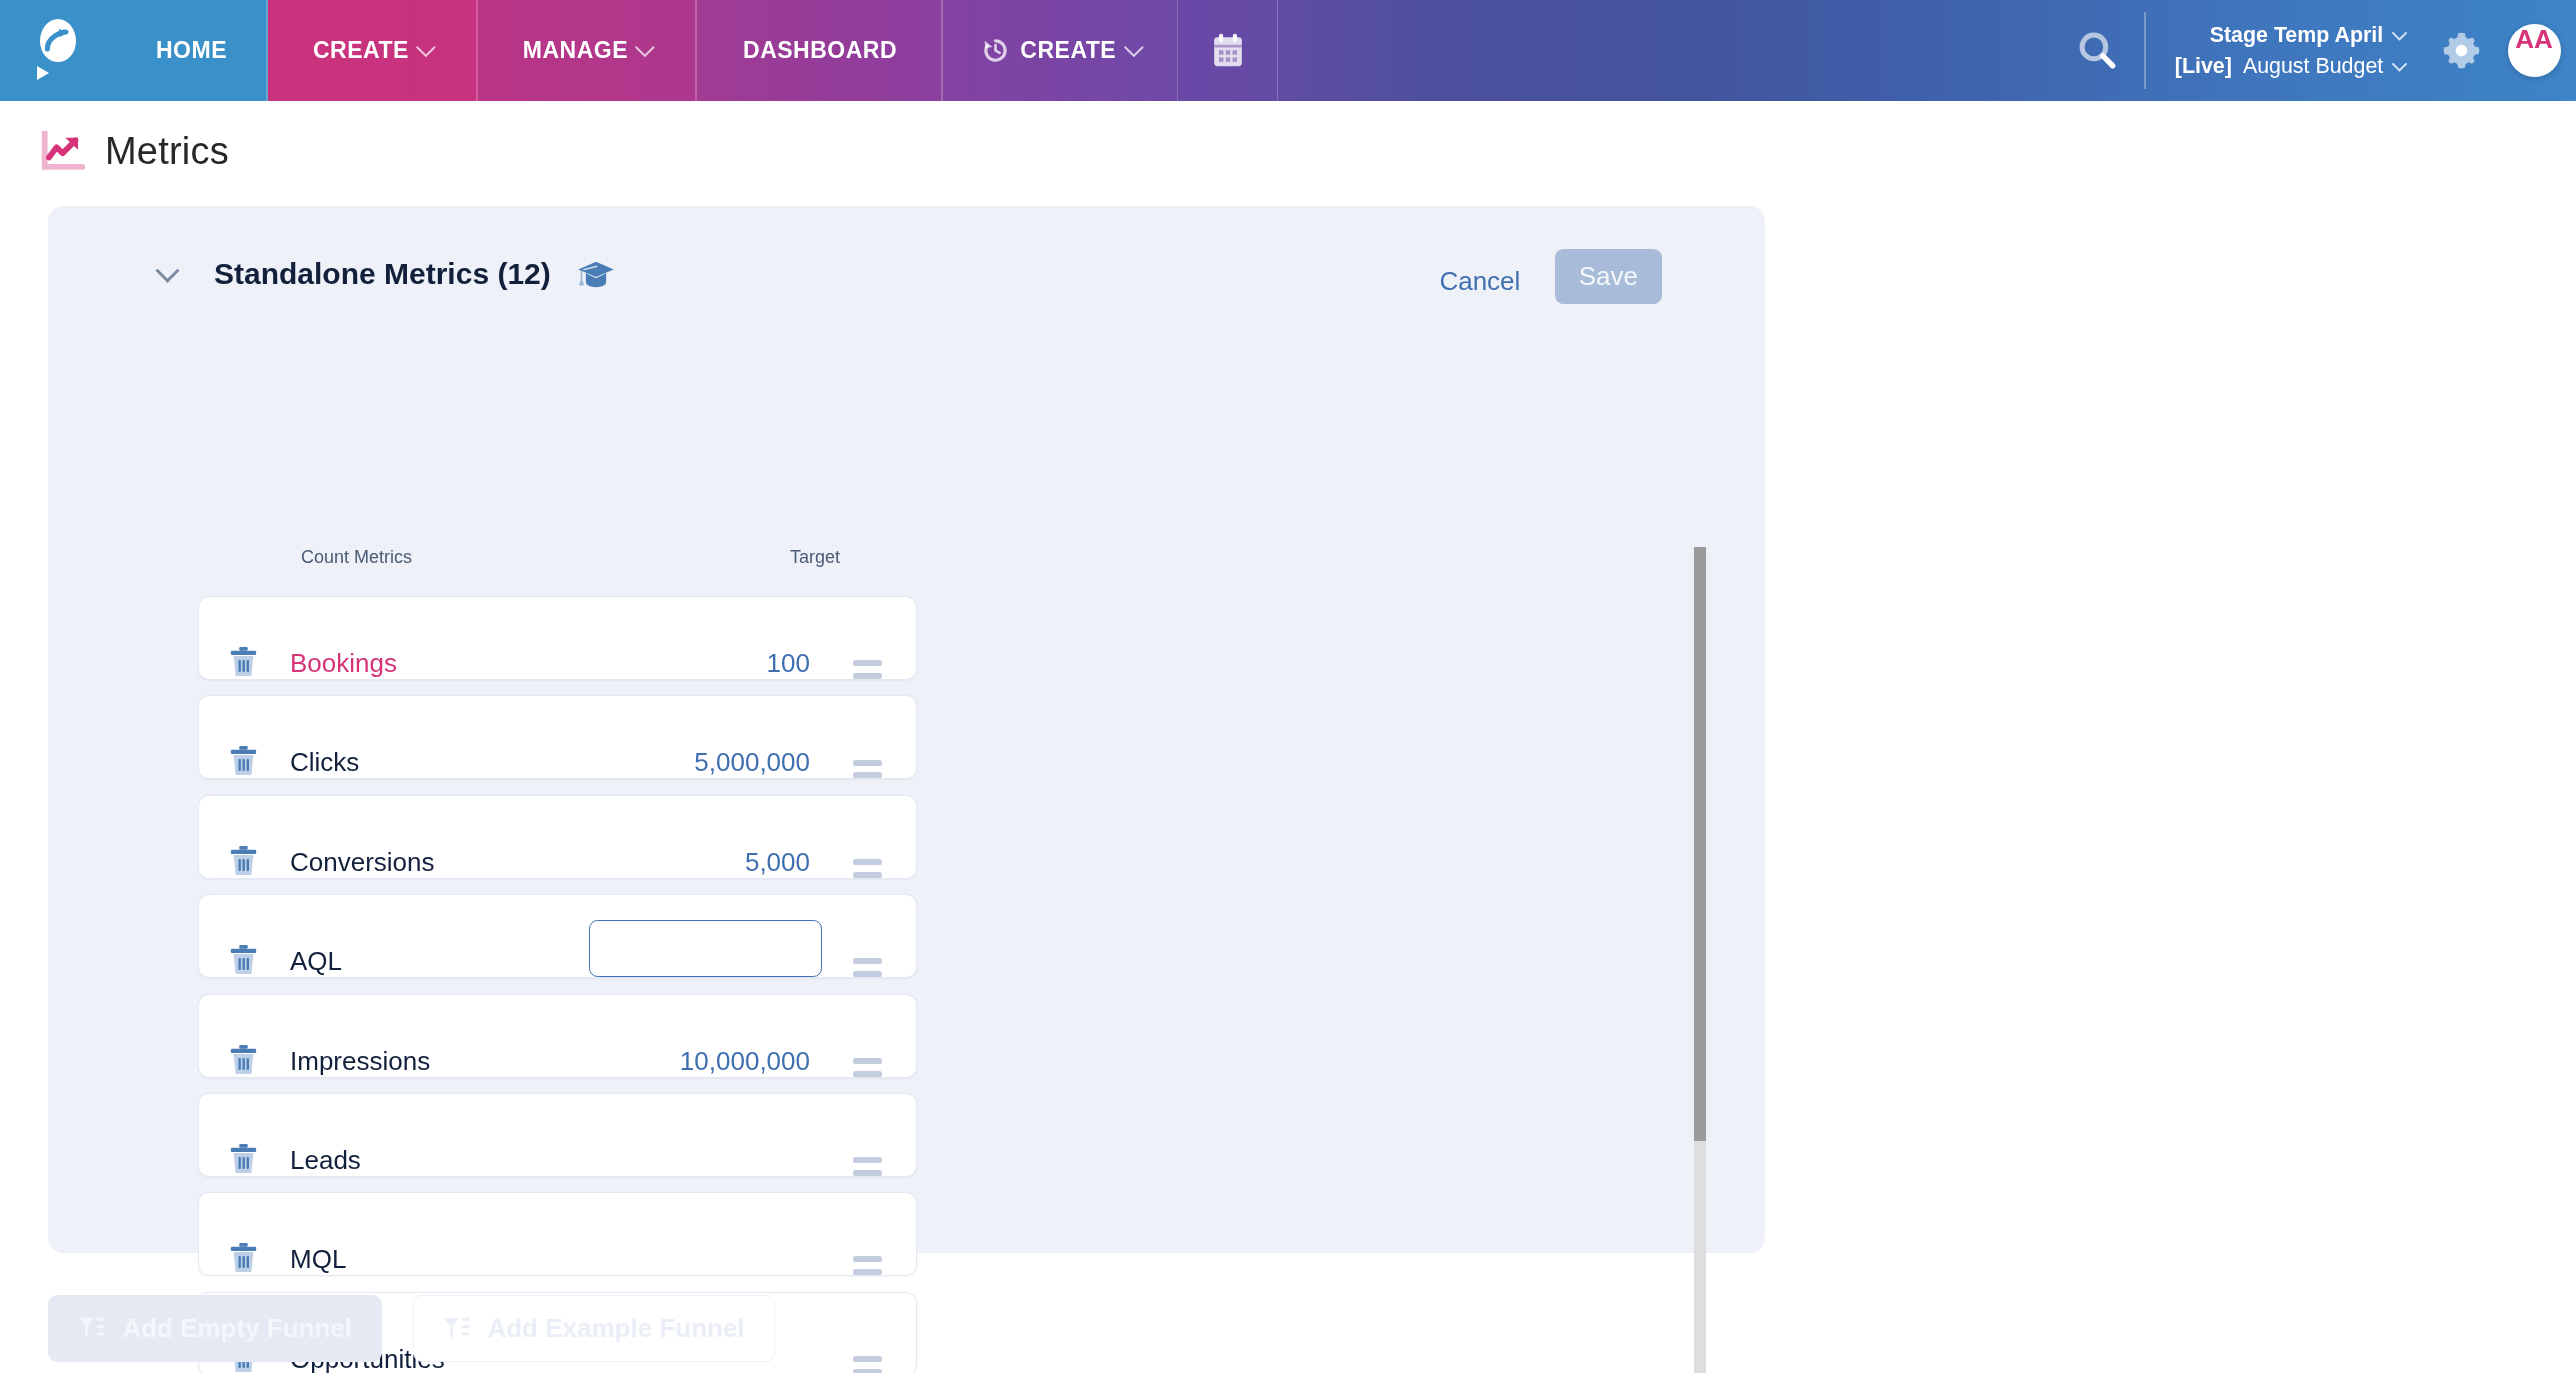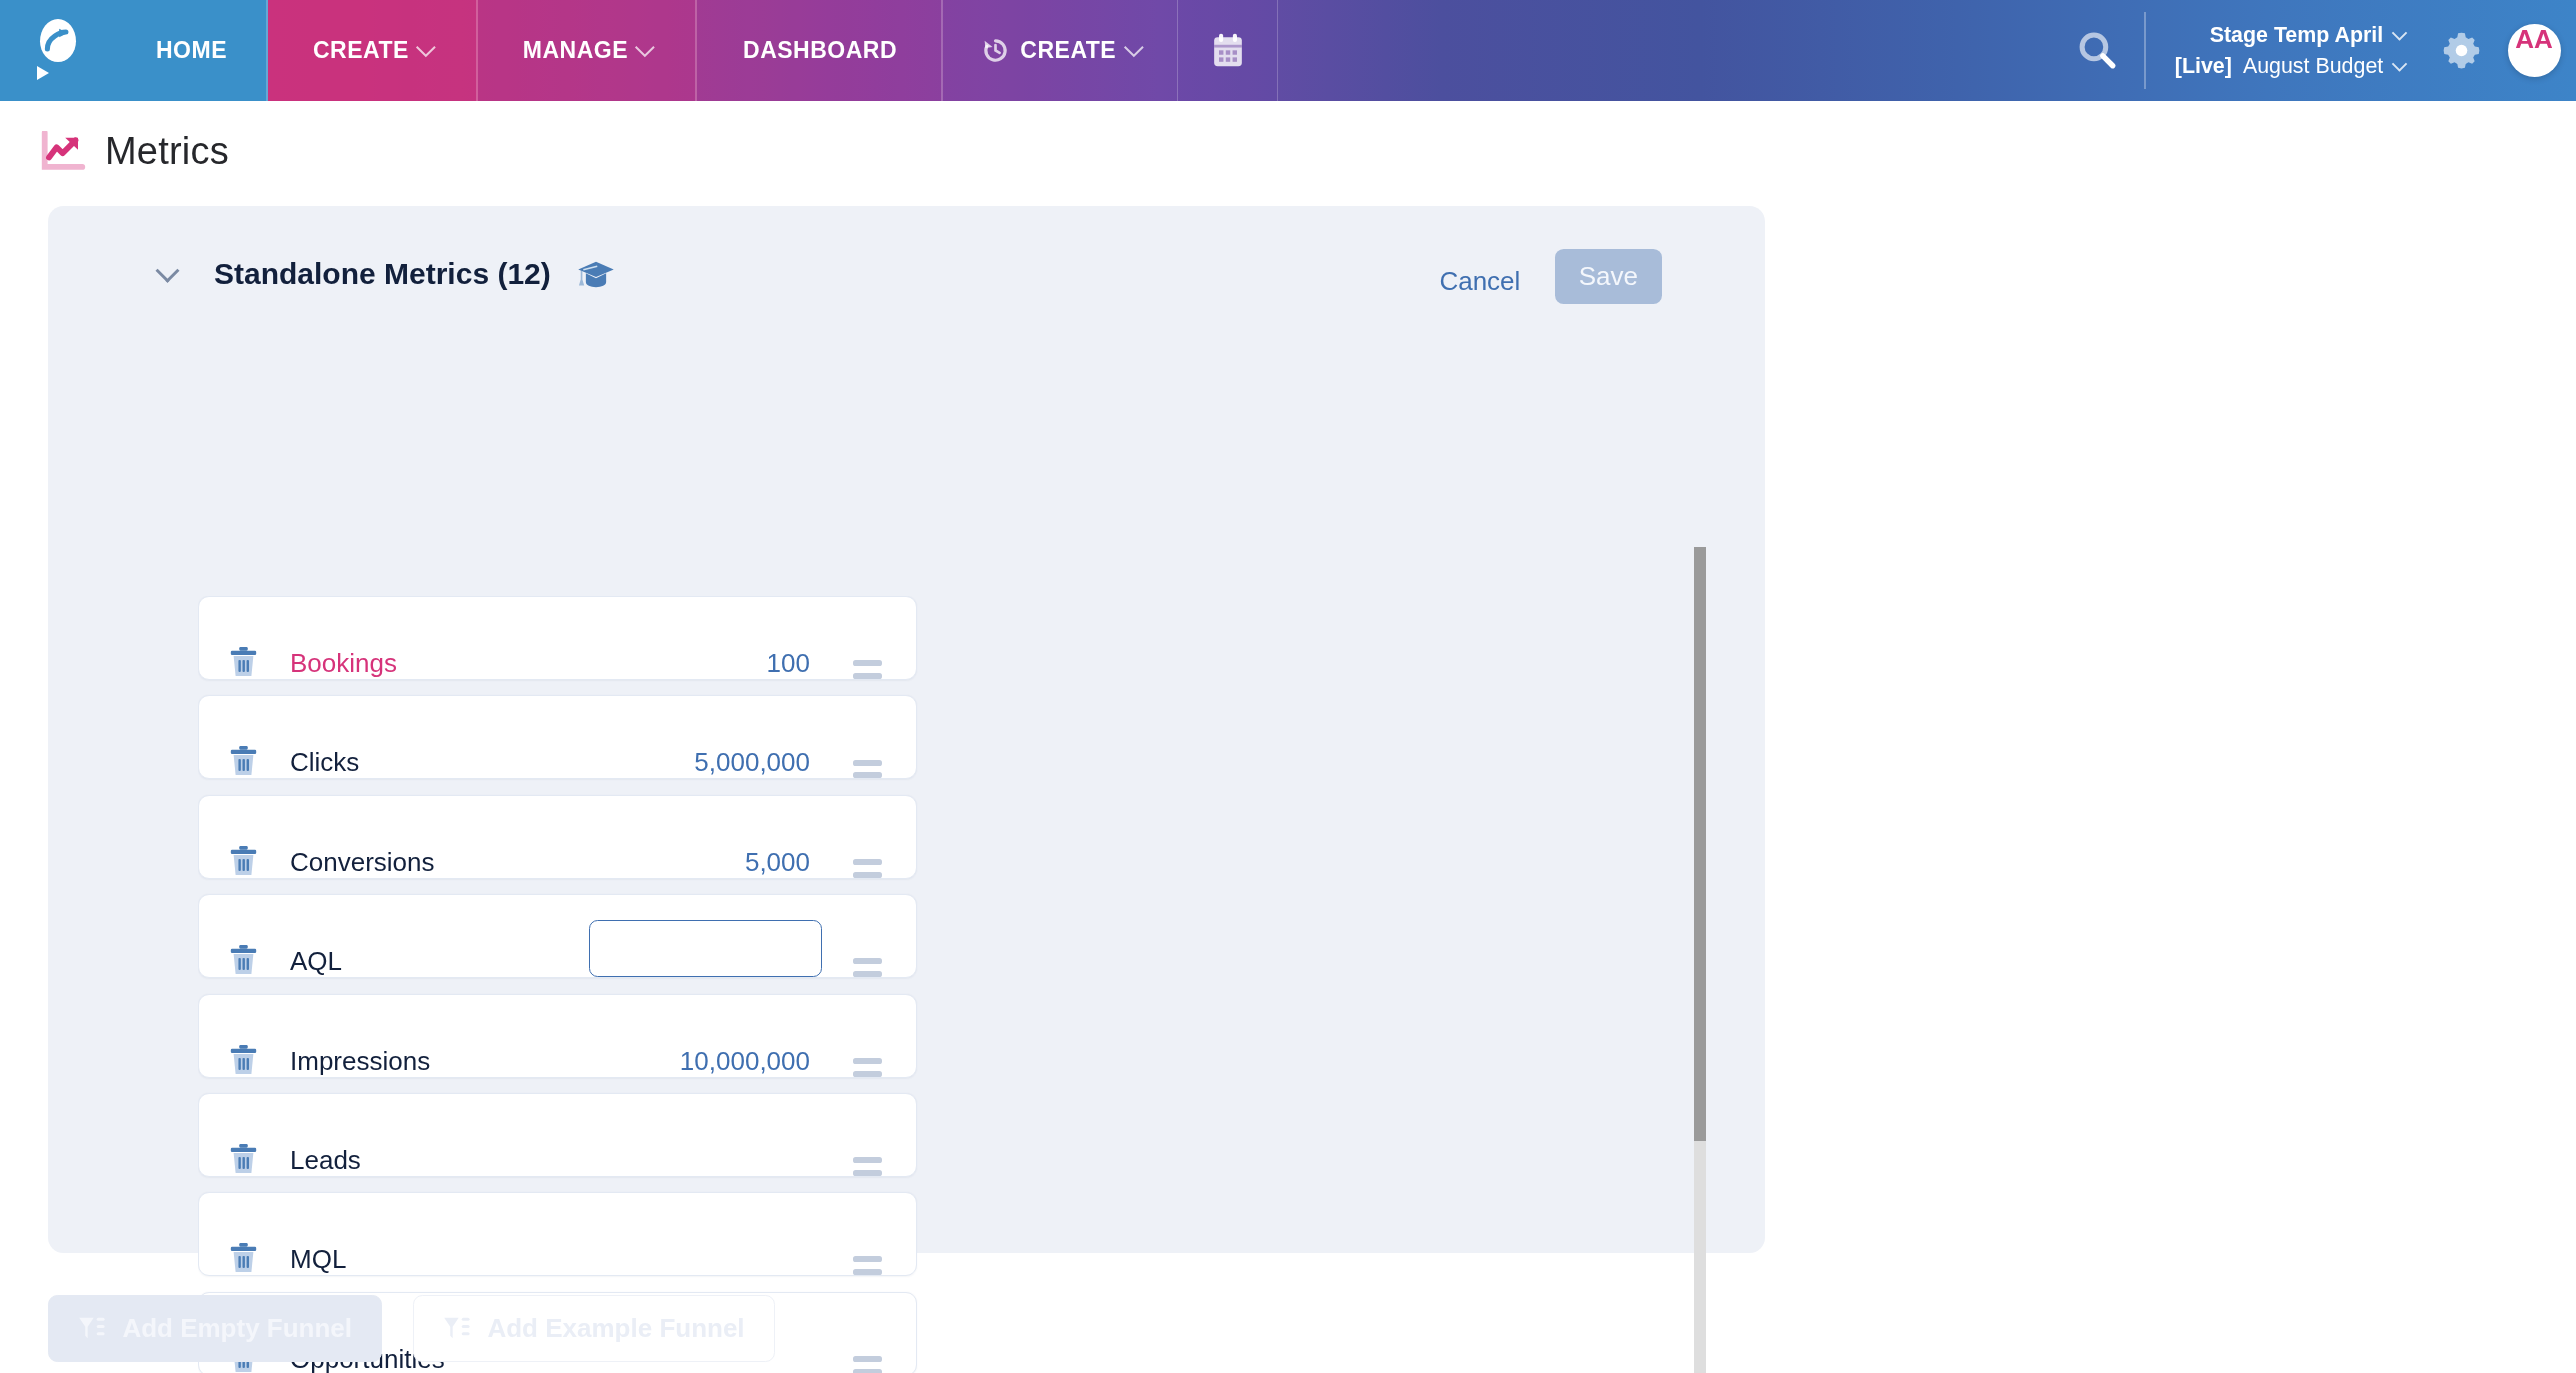--- a/index.html
+++ b/index.html
@@ -468,20 +468,24 @@
         <path d="M5 8.3 L16 5.5" stroke="#cfe0f0" stroke-width="1.3" fill="none"></path>
       </svg>
     </span>
   </div>
 
   <div class="head-actions">
     <button class="btn-cancel">Cancel</button>
     <button class="btn-save">Save</button>
   </div>
 
+  <div class="col-heads">
+    <span class="col-count">Count Metrics</span>
+    <span class="col-target">Target</span>
+  </div>
 
   <div class="metric-list" id="metric-list">
       <div class="metric-row">
         <span class="row-trash">
 <svg width="31" height="34" viewBox="0 0 22 24">
   <rect x="8" y="1.4" width="6" height="2.6" rx="0.8" fill="#4a7cb5"></rect>
   <rect x="2" y="4" width="18" height="3" rx="0.9" fill="#4a7cb5"></rect>
   <path d="M4 7.8 L18 7.8 L16.6 22 L5.4 22 Z" fill="#bdd0e8"></path>
   <rect x="7.4" y="10.5" width="1.7" height="8.6" rx="0.7" fill="#4a7cb5"></rect>
   <rect x="10.3" y="10.5" width="1.7" height="8.6" rx="0.7" fill="#4a7cb5"></rect>

